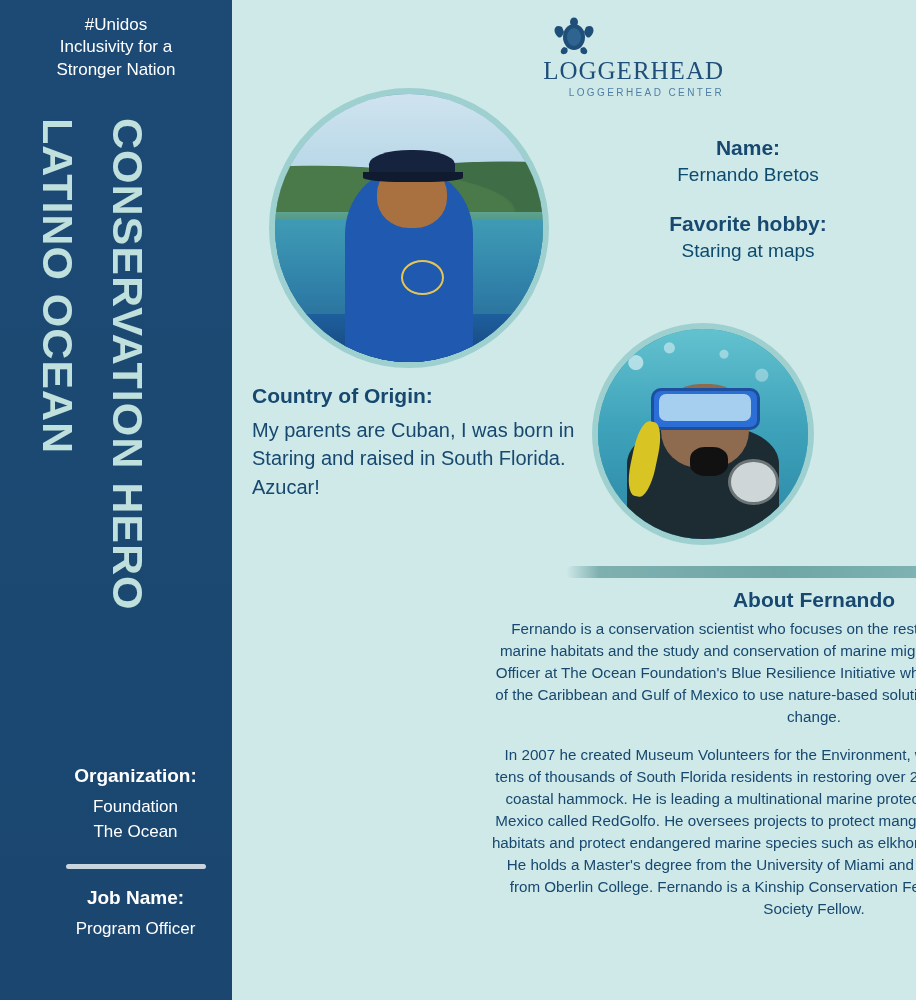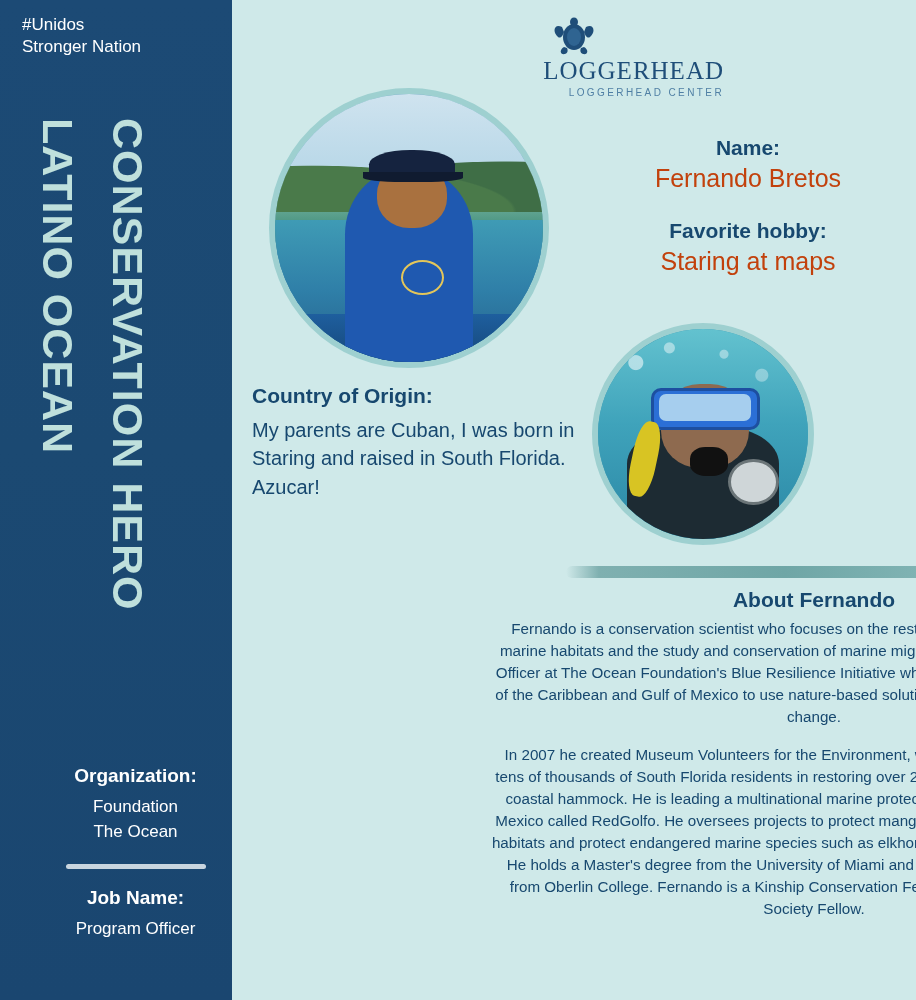--- a/index.html
+++ b/index.html
@@ -20,20 +20,21 @@
   .sidebar {
     position: relative;
     width: 232px;
     height: 1000px;
     background: linear-gradient(180deg, #1c4a75 0%, #1b4972 45%, #1a4670 100%);
     flex: 0 0 232px;
     color: #ffffff;
   }
   .hashtag-block {
     padding: 14px 22px 0 22px;
+    text-align: center;
     font-size: 17px;
     line-height: 1.32;
     color: #ffffff;
     font-weight: 400;
   }
   .hashtag-block .tag { display:block; }
 
   
   .vertical-title {
     position: absolute;
@@ -187,22 +188,22 @@
     text-align: center;
     color: #1f4e79;
   }
   .info-label {
     font-size: 21px;
     font-weight: bold;
     color: #17486f;
     margin-bottom: 4px;
   }
   .info-value {
-    font-size: 25px;
-    color: #c2410c;
+    font-size: 19px;
+    color: #0c4a6e;
     font-weight: 400;
   }
   .info-gap { height: 26px; }
 
   
   .dive {
     position:absolute;
     left: 360px; top: 323px;
     width: 222px; height: 222px;
     border-radius: 50%;
@@ -299,20 +300,21 @@
 </style>
 </head>
 <body>
 
 <div id="page">
 
   <aside class="sidebar">
 
     <div class="hashtag-block">
       <span class="tag">#Unidos</span>
+      <span class="tag">Inclusivity for a</span>
       <span class="tag">Stronger Nation</span>
     </div>
 
     <div class="vertical-title">
       <div class="vtl line1">LATINO OCEAN</div>
       <div class="vtl line2">CONSERVATION HERO</div>
     </div>
 
     <div class="sidebar-bottom">
       <div class="sb-label">Organization:</div>

